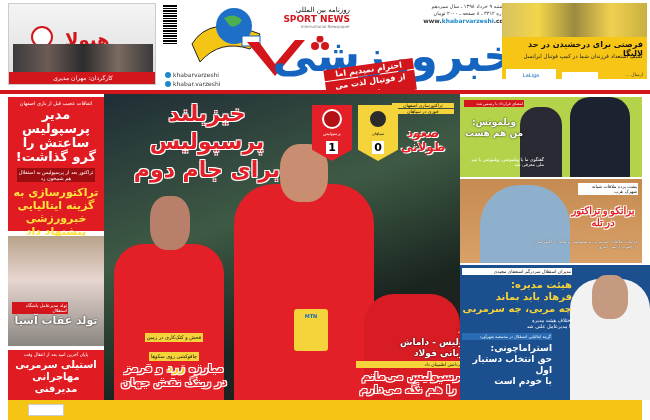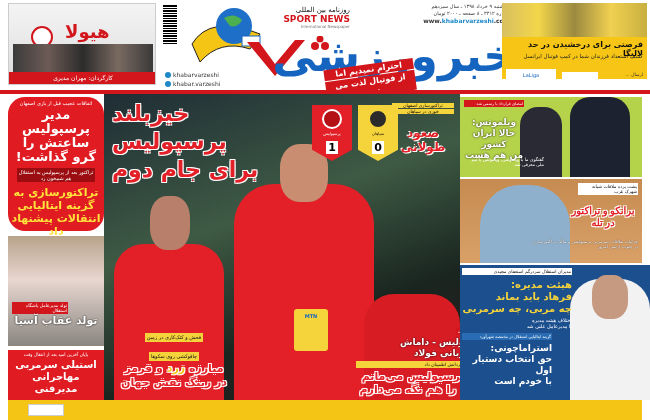--- a/index.html
+++ b/index.html
@@ -4,21 +4,21 @@
 <style>
   * { box-sizing: border-box; margin: 0; padding: 0; }
   html, body { width: 650px; height: 420px; overflow: hidden; background: #ffffff; }
   body { font-family: "DejaVu Sans", sans-serif; position: relative; direction: ltr; }
   .abs { position: absolute; }
   .rtl { direction: rtl; text-align: right; }
 
   
   #masthead { left: 0; top: 0; width: 650px; height: 92px; background: #fff; }
   #tv-ad { left: 8px; top: 3px; width: 148px; height: 82px; background: linear-gradient(#f4f4f4, #dcdcdc); border: 1px solid #ccc; overflow: hidden; }
-  #tv-ad .logo { position: absolute; left: 56px; top: 12px; width: 32px; height: 32px; color: #d2161c; font-weight: bold; font-size: 18px; text-align: left; line-height: 32px; }
+  #tv-ad .logo { position: absolute; left: 56px; top: 20px; width: 32px; height: 32px; color: #d2161c; font-weight: bold; font-size: 18px; text-align: left; line-height: 32px; }
   #tv-ad .badge { position: absolute; left: 22px; top: 22px; width: 22px; height: 22px; border-radius: 50%; border: 2px solid #d2161c; background: #fff; }
   #tv-ad .cast { position: absolute; left: 4px; top: 40px; width: 140px; height: 30px; background: linear-gradient(90deg,#3b3b3b,#6d5b55,#2c2c2c,#7a6a60,#3a3a3a); }
   #tv-ad .strip { position: absolute; left: 0; bottom: 0; width: 148px; height: 12px; background: #d2161c; color: #fff; font-size: 6px; line-height: 12px; text-align: center; }
   #barcode { left: 163px; top: 4px; width: 14px; height: 40px; background: repeating-linear-gradient(0deg,#000 0 1px,#fff 1px 2px,#000 2px 4px,#fff 4px 5px); }
   #social { left: 165px; top: 70px; width: 90px; font-size: 6px; color: #333; line-height: 9px; }
   #social .dot { display: inline-block; width: 6px; height: 6px; border-radius: 50%; background: #1e88c8; vertical-align: middle; margin-right: 2px; }
   #globe { left: 190px; top: 4px; width: 80px; height: 60px; }
   #sport-news { left: 270px; top: 6px; width: 80px; }
   #sport-news .fa { font-size: 7px; color: #111; text-align: right; direction: rtl; }
   #sport-news .en { font-size: 9px; font-weight: bold; color: #d2161c; text-align: right; }
@@ -34,42 +34,42 @@
   #laliga-ad { left: 502px; top: 3px; width: 145px; height: 76px; background: #f7c515; overflow: hidden; padding-left: 33px; }
   #laliga-ad .photo { position: absolute; left: 0; top: 0; width: 145px; height: 34px; background: linear-gradient(90deg,#d8c060,#f2d64a,#9c8a40,#f0d050,#c8b040); }
   #laliga-ad .title { position: absolute; right: 4px; top: 37px; width: 137px; font-size: 8px; font-weight: bold; color: #111; direction: rtl; text-align: right; }
   #laliga-ad .sub { position: absolute; right: 4px; top: 50px; width: 137px; font-size: 5.5px; color: #222; direction: rtl; text-align: right; }
   #laliga-ad .logos { position: absolute; left: 4px; top: 66px; width: 50px; height: 12px; background: #fff; font-size: 5px; line-height: 12px; text-align: center; color: #1565c0; }
   #laliga-ad .sms { position: absolute; left: 60px; top: 69px; width: 36px; height: 7px; background: #fff; font-size: 4px; line-height: 7px; text-align: center; color: #333; }
   #laliga-ad .code { position: absolute; right: 4px; top: 69px; width: 42px; font-size: 4.5px; color: #333; direction: rtl; text-align: right; }
   #redline { left: 0; top: 90px; width: 650px; height: 4px; background: #d2161c; }
 
   
-  #left-red { left: 8px; top: 97px; width: 96px; height: 134px; background: #e01b22; padding: 3px; border-radius: 17px; }
+  #left-red { left: 8px; top: 97px; width: 96px; height: 134px; background: #e01b22; padding: 3px; }
   #left-red .kicker { font-size: 5px; color: #fff; direction: rtl; text-align: center; }
   #left-red .head1 { font-size: 13px; font-weight: bold; color: #fff; direction: rtl; text-align: center; line-height: 14px; margin-top: 2px; }
   #left-red .sub { background: #9b0d10; font-size: 5px; color: #fff; direction: rtl; text-align: center; margin: 4px 6px; padding: 1px; }
   #left-red .head2 { font-size: 11px; font-weight: bold; color: #ffe23b; direction: rtl; text-align: center; line-height: 13px; }
   #left-photo { left: 8px; top: 236px; width: 96px; height: 110px; background: linear-gradient(#b8a38a,#e8d6d0 40%,#8a8680); overflow: hidden; }
   #left-photo .kicker { position: absolute; left: 4px; top: 66px; width: 56px; background: #d2161c; font-size: 4.5px; color: #fff; direction: rtl; text-align: right; padding: 1px; }
   #left-photo .head { position: absolute; left: 2px; top: 78px; width: 92px; font-size: 11px; font-weight: bold; color: #fff; direction: rtl; text-align: center; text-shadow: 0 0 2px #000; }
   #left-bottom { left: 8px; top: 350px; width: 96px; height: 50px; background: #e01b22; padding: 2px; }
   #left-bottom .kicker { font-size: 4.5px; color: #fff; direction: rtl; text-align: center; }
   #left-bottom .head { font-size: 10px; font-weight: bold; color: #fff; direction: rtl; text-align: center; line-height: 12px; margin-top: 2px; }
 
   
   #center { left: 104px; top: 94px; width: 356px; height: 306px; background: linear-gradient(160deg,#1f2d35,#3e5a44 40%,#1a2520 70%,#2a1a1a); overflow: hidden; }
   #center .player-main { position: absolute; left: 130px; top: 90px; width: 140px; height: 220px; background: #e32027; border-radius: 40px 40px 0 0; }
   #center .player-main .face { position: absolute; left: 46px; top: -40px; width: 48px; height: 58px; background: #c98e72; border-radius: 40%; }
   #center .player-left { position: absolute; left: 10px; top: 150px; width: 110px; height: 160px; background: #e32027; border-radius: 30px 30px 0 0; }
   #center .player-left .face { position: absolute; left: 36px; top: -48px; width: 40px; height: 54px; background: #b8806a; border-radius: 40%; }
   #center .player-right { position: absolute; left: 260px; top: 200px; width: 96px; height: 110px; background: #d81c24; border-radius: 30px 30px 0 0; }
   #center .sponsor { position: absolute; left: 190px; top: 215px; width: 34px; height: 42px; background: #f5d33a; border-radius: 3px; font-size: 5px; color: #1565c0; text-align: center; font-weight: bold; padding-top: 4px; }
   #main-headline { left: 112px; top: 100px; width: 190px; }
-  #main-headline div { font-size: 22px; font-weight: bold; color: #e32027; direction: rtl; text-align: left; line-height: 28px; text-shadow: 1px 1px 0 #fff, -1px -1px 0 #fff, 1px -1px 0 #fff, -1px 1px 0 #fff; }
+  #main-headline div { font-size: 22px; font-weight: bold; color: #e32027; direction: rtl; text-align: center; line-height: 28px; text-shadow: 1px 1px 0 #fff, -1px -1px 0 #fff, 1px -1px 0 #fff, -1px 1px 0 #fff; }
   #score { left: 312px; top: 105px; width: 92px; height: 60px; }
   .pennant { position: absolute; top: 0; width: 40px; height: 56px; clip-path: polygon(0 0,100% 0,100% 80%,50% 100%,0 80%); text-align: center; }
   .pennant .crest { width: 20px; height: 20px; border-radius: 50%; margin: 4px auto 2px; border: 2px solid #fff; }
   .pennant .name { font-size: 4px; }
   .pennant .num { display: inline-block; background: #fff; color: #000; font-weight: bold; font-size: 11px; width: 12px; margin-top: 1px; }
   #score .p-red { left: 0; background: #e32027; }
   #score .p-red .crest { background: #b41116; }
   #score .p-red .name { color: #fff; }
   #score .p-yellow { left: 46px; background: #f5d33a; }
   #score .p-yellow .crest { background: #2b2b2b; border-color: #f5d33a; }
@@ -179,21 +179,21 @@
   <div class="kicker">اتفاقات عجیب قبل از بازی اصفهان</div>
   <div class="head1">
     <div>مدیر پرسپولیس</div>
     <div>ساعتش را</div>
     <div>گرو گذاشت!</div>
   </div>
   <div class="sub">تراکتور بعد از پرسپولیس به استقلال هم شبیخون زد</div>
   <div class="head2">
     <div>تراکتورسازی به</div>
     <div>گزینه ایتالیایی</div>
-    <div>انتقالات پیشنهاد داد</div>
+    <div>خبرورزشی پیشنهاد داد</div>
   </div>
 </div>
 
 <div id="left-photo" class="abs">
   <div class="kicker">تولد مدیرعامل باشگاه استقلال</div>
   <div class="head">تولد عقاب آسیا</div>
 </div>
 
 <div id="left-bottom" class="abs">
   <div class="kicker">پایان آخرین امید بعد از انتقال وقت</div>
@@ -264,21 +264,20 @@
     <div>شما را هم نگه می‌دارم</div>
   </div>
 </div>
 
 <div id="right-top" class="abs">
   <div class="person-a"></div>
   <div class="person-b"></div>
   <div class="kicker">امضای قرارداد با رسمی شد</div>
   <div class="head">
     <div>ویلموتس:</div>
-    <div>حالا ایران کشور</div>
     <div>من هم هست</div>
   </div>
   <div class="sub">گفتگوی ما با ویلموتس، ویلموتس با تیم ملی معرفی شد</div>
 </div>
 
 <div id="right-mid" class="abs">
   <div class="person"></div>
   <div class="kicker">پشت پرده ملاقات شبانه شهرک غرب</div>
   <div class="head">
     <div>برانکو و تراکتور</div>

